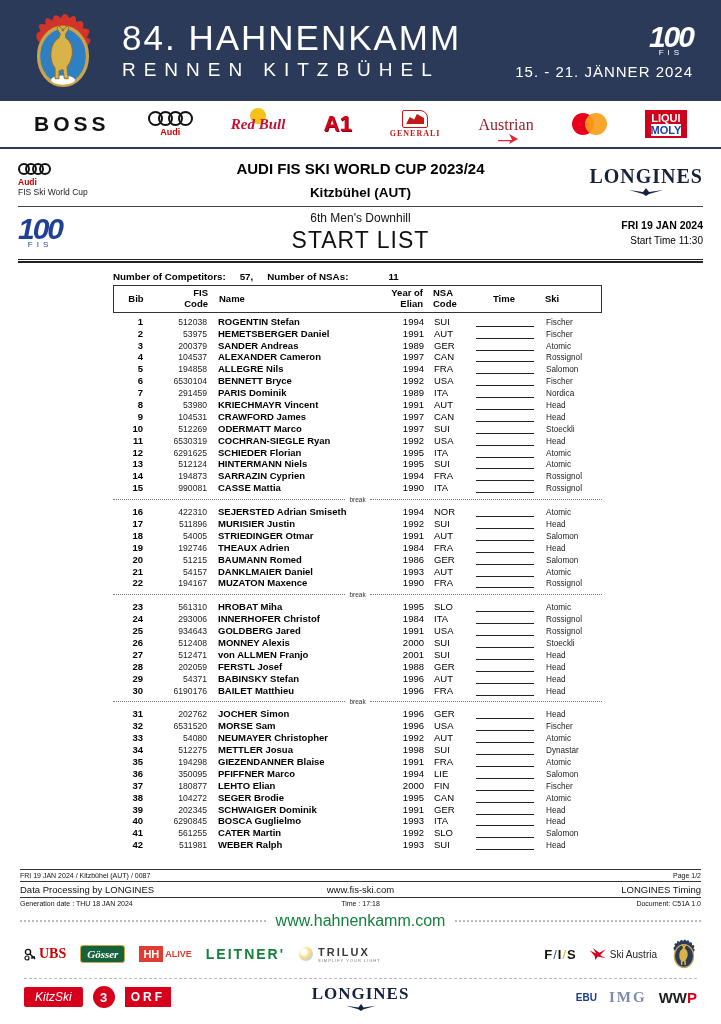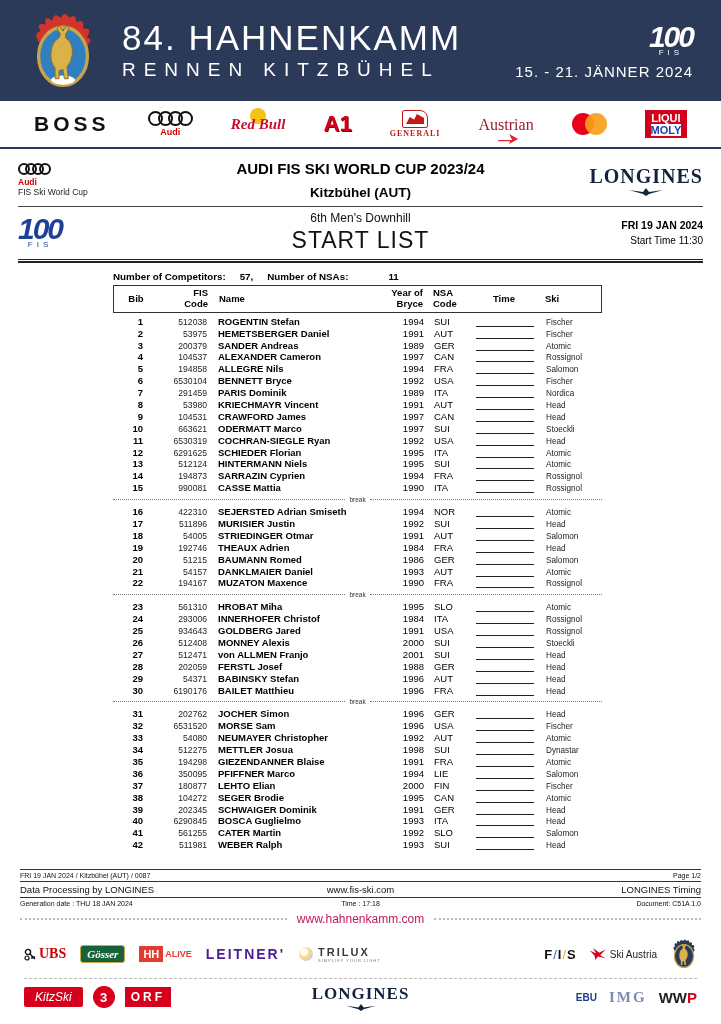--- a/index.html
+++ b/index.html
@@ -98,33 +98,33 @@
   
   .footer { position:absolute; left:20px; right:20px; top:869px; font-size:7px; color:#111; }
   .fline { border-top:1px solid #333; }
   .frow { display:flex; justify-content:space-between; align-items:center; }
   .frow.small { font-size:7px; padding:2px 0; }
   .frow.mid { font-size:9.5px; padding:2px 0; }
   .frow .c { position:absolute; left:0; right:0; text-align:center; }
   .frow { position:relative; }
   .hahn-sep { position:absolute; left:20px; right:20px; top:912px; display:flex; align-items:center; color:#9a9a9a; }
   .hahn-sep .dotline { flex:1; border-top:2px dotted #bbb; }
-  .hahn-sep .url { padding:0 10px; font-size:12px; color:#be185d; }
+  .hahn-sep .url { padding:0 10px; font-size:16px; color:#15803d; }
 
   
   .bsp-row1 { position:absolute; left:24px; right:24px; top:938px; display:flex; align-items:center; }
   .bsp-row1 .gap { width:14px; }
   .ubs { display:flex; align-items:flex-end; }
   .ubs .keys { margin-right:3px; }
   .ubs .utxt { font-family:"Liberation Serif", serif; color:#c00; font-weight:700; font-size:14px; }
   .goesser { background:#17623b; border:1px solid #caa84c; border-radius:3px; color:#fff; padding:2px 6px; font-family:"Liberation Serif", serif; font-style:italic; font-weight:700; font-size:11px; }
   .hh { display:flex; align-items:center; }
   .hh .hbox { background:#e03c31; color:#fff; font-weight:800; font-size:11px; padding:2px 4px;text-align:center; }
   .hh .alive { color:#e03c31; font-weight:800; font-size:9px; margin-left:2px; line-height:1; }
-  .leitner { color:#4c1d95; font-weight:800; letter-spacing:2px; font-size:14px; }
+  .leitner { color:#15803d; font-weight:800; letter-spacing:2px; font-size:14px; }
   .trilux { display:flex; align-items:center; color:#3a3a3a; }
   .trilux .orb { width:14px; height:14px; border-radius:50%; background:radial-gradient(circle at 35% 35%, #fff 20%, #ffd87a 45%, #b9d6f2 75%, #dfe9f5 100%); margin-right:5px; }
   .trilux .ttxt { font-weight:800; letter-spacing:2px; font-size:11px; }
   .trilux .tsub { font-size:4px; letter-spacing:1px; color:#777; }
   .fislogo { font-weight:800; font-size:13px; color:#111; display:flex; align-items:center; }
   .fislogo .sl1 { color:#2b59c3; font-weight:400; margin:0 1px; }
   .fislogo .sl2 { color:#f2a900; font-weight:400; margin:0 1px; }
   .skiaustria { display:flex; align-items:center; margin-left:14px; }
   .skiaustria .mark { width:16px; height:12px; background:#d6001c; clip-path:polygon(0 20%,40% 45%,20% 0,60% 40%,100% 10%,65% 60%,100% 85%,50% 70%,35% 100%,30% 65%); margin-right:4px; }
   .skiaustria .satxt { font-size:10px; color:#222; }
@@ -256,21 +256,21 @@
     </div>
     <div class="thead">
       <div class="col-bib">Bib</div>
       <div class="col-fis two">
         <div>FIS</div>
         <div>Code</div>
       </div>
       <div class="col-name">Name</div>
       <div class="col-yob two">
         <div>Year of</div>
-        <div>Bryce</div>
+        <div>Elian</div>
       </div>
       <div class="col-nsa two">
         <div>NSA</div>
         <div>Code</div>
       </div>
       <div class="col-time">Time</div>
       <div class="col-ski">Ski</div>
     </div>
     <div id="tbody">
         <div class="trow">
@@ -367,21 +367,21 @@
       <div class="col-name">CRAWFORD James</div>
       <div class="col-yob">1997</div>
       <div class="col-nsa">CAN</div>
       <div class="col-time">
             <div class="time-line"></div>
           </div>
       <div class="col-ski">Head</div>
     </div>
         <div class="trow">
       <div class="col-bib">10</div>
-      <div class="col-fis">663621</div>
+      <div class="col-fis">512269</div>
       <div class="col-name">ODERMATT Marco</div>
       <div class="col-yob">1997</div>
       <div class="col-nsa">SUI</div>
       <div class="col-time">
             <div class="time-line"></div>
           </div>
       <div class="col-ski">Stoeckli</div>
     </div>
         <div class="trow">
       <div class="col-bib">11</div>

